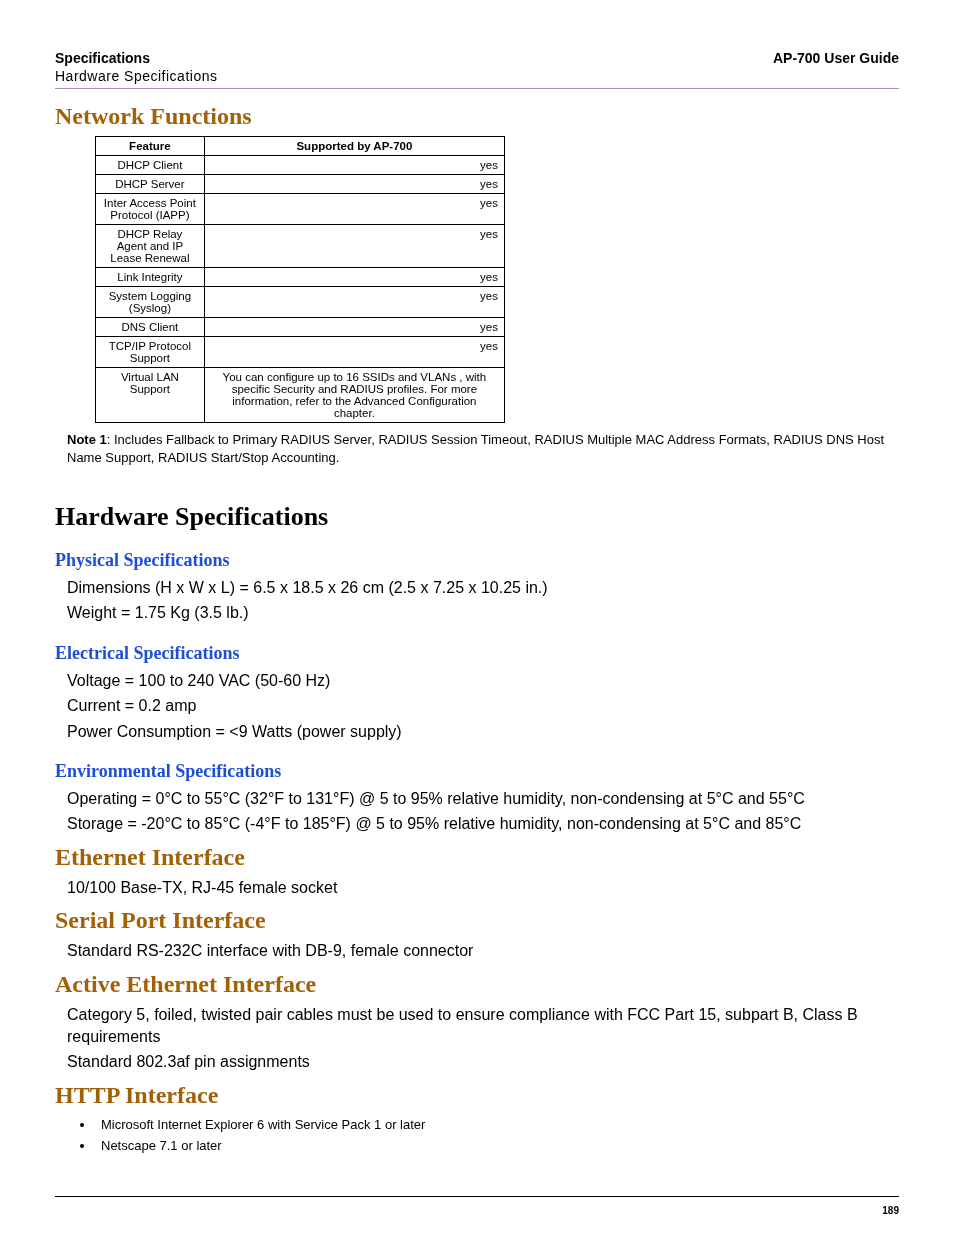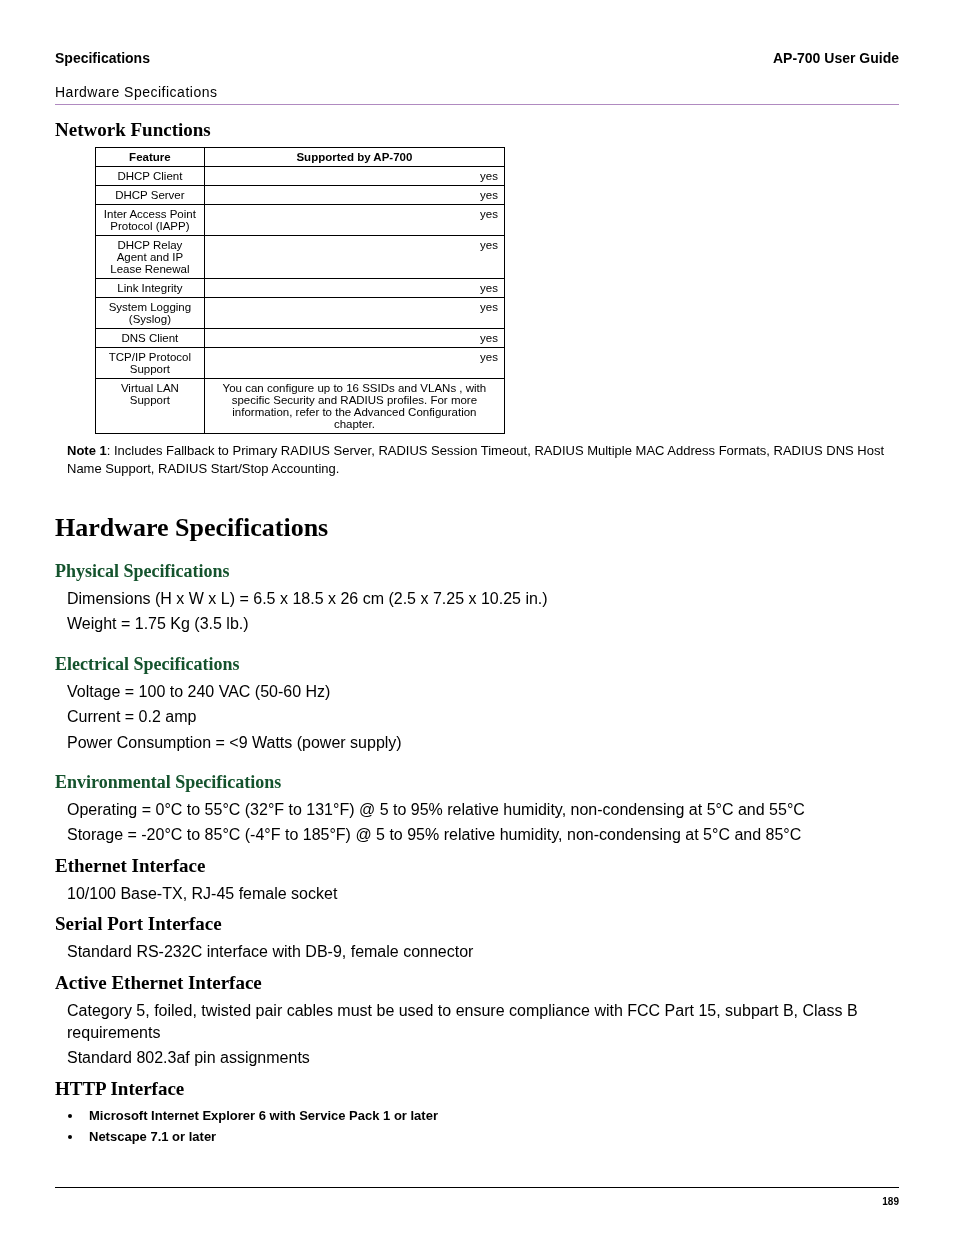--- a/index.html
+++ b/index.html
@@ -9,56 +9,56 @@
     margin: 0;
     padding: 50px 55px 30px 55px;
     width: 954px;
     box-sizing: border-box;
   }
   .header-row {
     display: flex;
     justify-content: space-between;
     font-weight: bold;
     font-size: 14px;
-    margin-bottom: 18px;
+    margin-bottom: 2px;
     gap: 8px;
   }
   .header-sub {
     font-size: 14px;
     letter-spacing: 0.5px;
     margin-bottom: 4px;
   }
   hr.top-rule {
     border: none;
     border-top: 1px solid #b08ac0;
     margin: 0 0 14px 0;
   }
   hr.bottom-rule {
     border: none;
     border-top: 1px solid #000;
     margin: 40px 0 8px 0;
   }
   h2.section {
     font-family: "Times New Roman", Times, serif;
-    font-size: 19px;
-    color: #000000;
+    font-size: 24px;
+    color: #a16207;
     font-weight: bold;
     margin: 8px 0 6px 0;
   }
   h1.bigsection {
     font-family: "Times New Roman", Times, serif;
     font-size: 26px;
     color: #000;
     font-weight: bold;
     margin: 36px 0 12px 0;
   }
   h3.subsection {
     font-family: "Times New Roman", Times, serif;
     font-size: 18px;
-    color: #14532d;
+    color: #1d4ed8;
     font-weight: bold;
     margin: 18px 0 6px 0;
   }
   table.spec {
     border-collapse: collapse;
     margin: 6px 0 8px 40px;
     width: 410px;
     font-size: 11.5px;
   }
   table.spec th, table.spec td {
@@ -89,23 +89,22 @@
     line-height: 1.4;
   }
   ul.body {
     font-size: 13px;
     margin: 3px 0 3px 28px;
     padding: 0;
     line-height: 1.6;
   }
   ul.body li {
     list-style-type: disc;
-    margin-left: 0;
+    margin-left: 12px;
     padding-left: 6px;
-    font-weight: bold;
   }
   .page-num {
     text-align: right;
     font-weight: bold;
     font-size: 10px;
   }
 </style>
 </head>
 <body>
 

